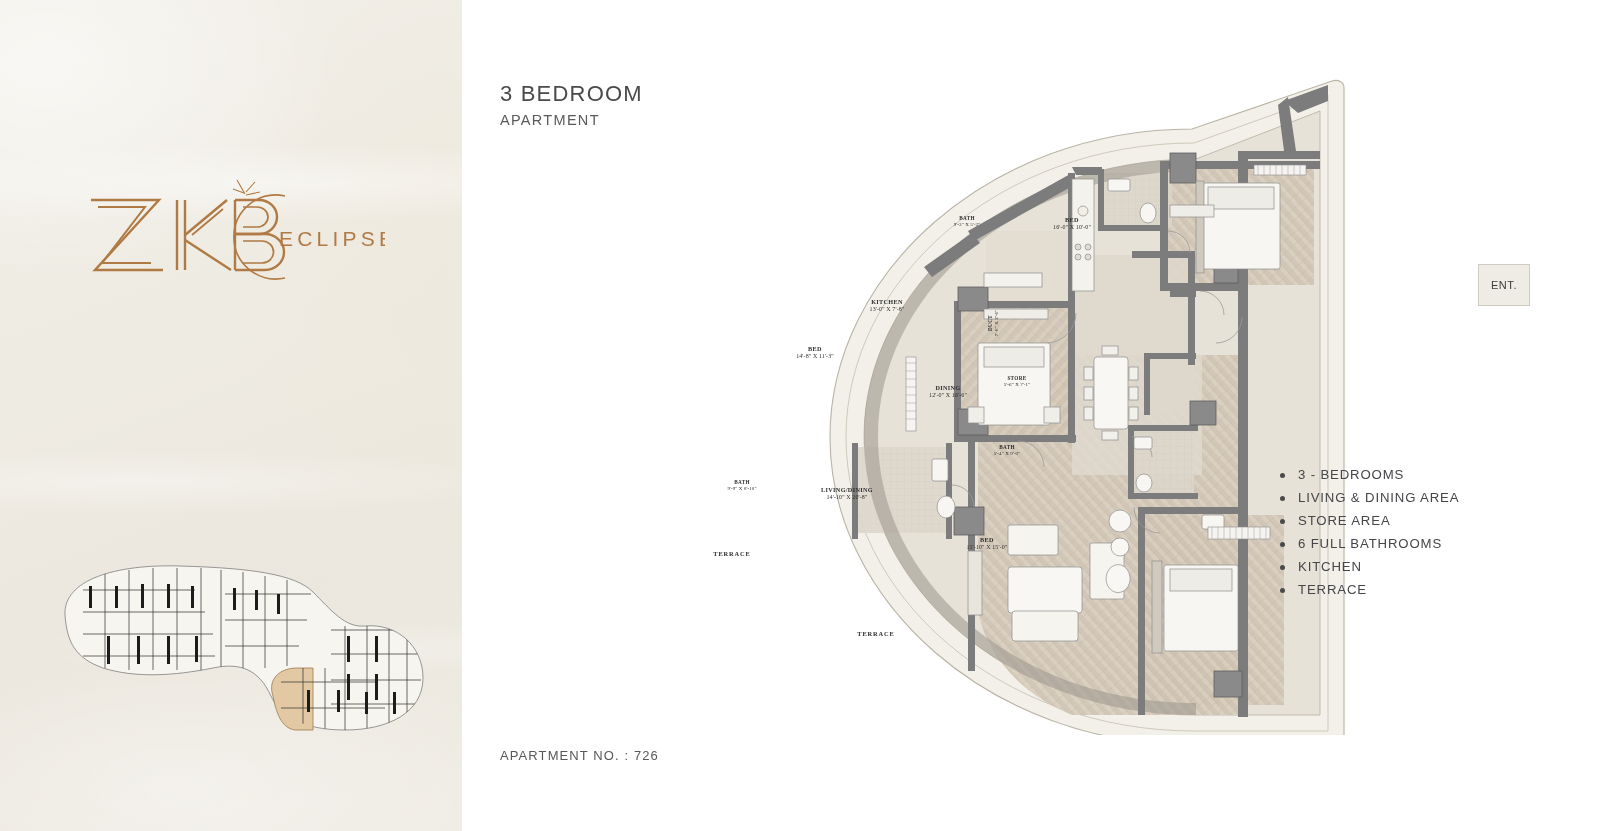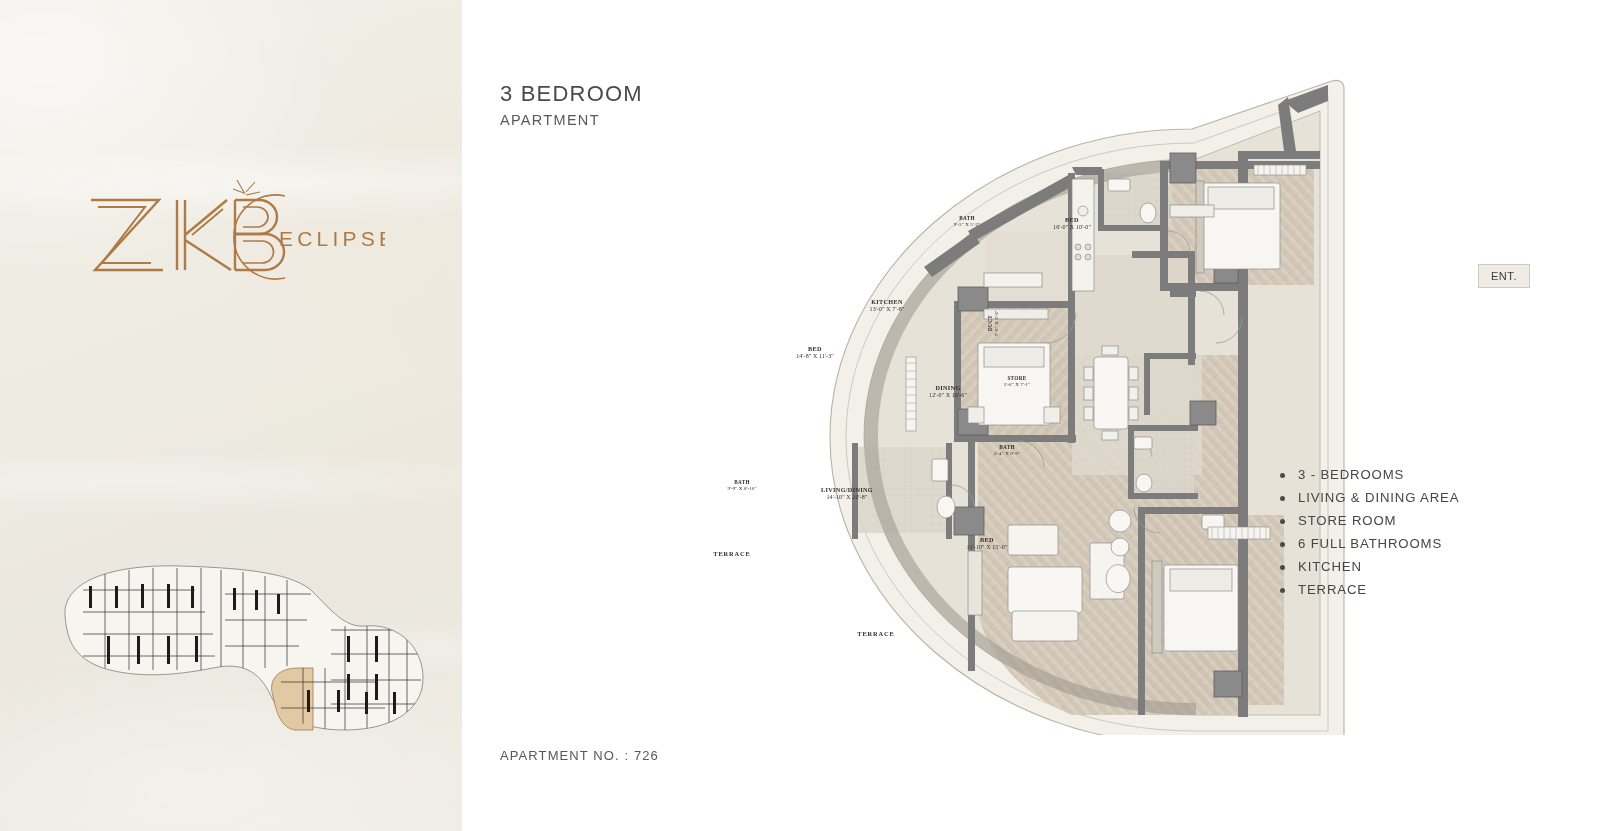--- a/index.html
+++ b/index.html
@@ -87,21 +87,21 @@
   }
   .lbl .nm { font-size:6.2px; font-weight:700; letter-spacing:.35px; display:block; }
   .lbl .dm { font-size:6.0px; letter-spacing:.1px; display:block; margin-top:1px; }
   .lbl.tiny .nm { font-size:5.2px; }
   .lbl.tiny .dm { font-size:5.0px; }
   .lbl.terr .nm { font-size:6.4px; letter-spacing:.9px; }
   .lbl.vert { transform:translate(-50%,-50%) rotate(-90deg); }
 
   .ent-box {
     position:absolute; left:1016px; top:264px;
-    width:52px; height:24px;
+    width:52px; height:42px;
     background:#efece6; border:1px solid #cfcbc2;
     display:flex; align-items:center; justify-content:center;
   }
   .ent-box span { font-size:11px; letter-spacing:.6px; color:#3c3c3c; font-family:"Liberation Sans", sans-serif; }
 </style>
 </head>
 <body>
 
 <div class="page">
 
@@ -477,21 +477,21 @@
       </div>
     </div>
 
     <div class="ent-box">
       <span>ENT.</span>
     </div>
 
     <ul class="features">
       <li>3 - BEDROOMS</li>
       <li>LIVING &amp; DINING AREA</li>
-      <li>STORE ROOM</li>
+      <li>STORE AREA</li>
       <li>6 FULL BATHROOMS</li>
       <li>KITCHEN</li>
       <li>TERRACE</li>
     </ul>
 
     <div class="apt-no">APARTMENT NO. : 726</div>
   </div>
 </div>
 
 </body></html>

